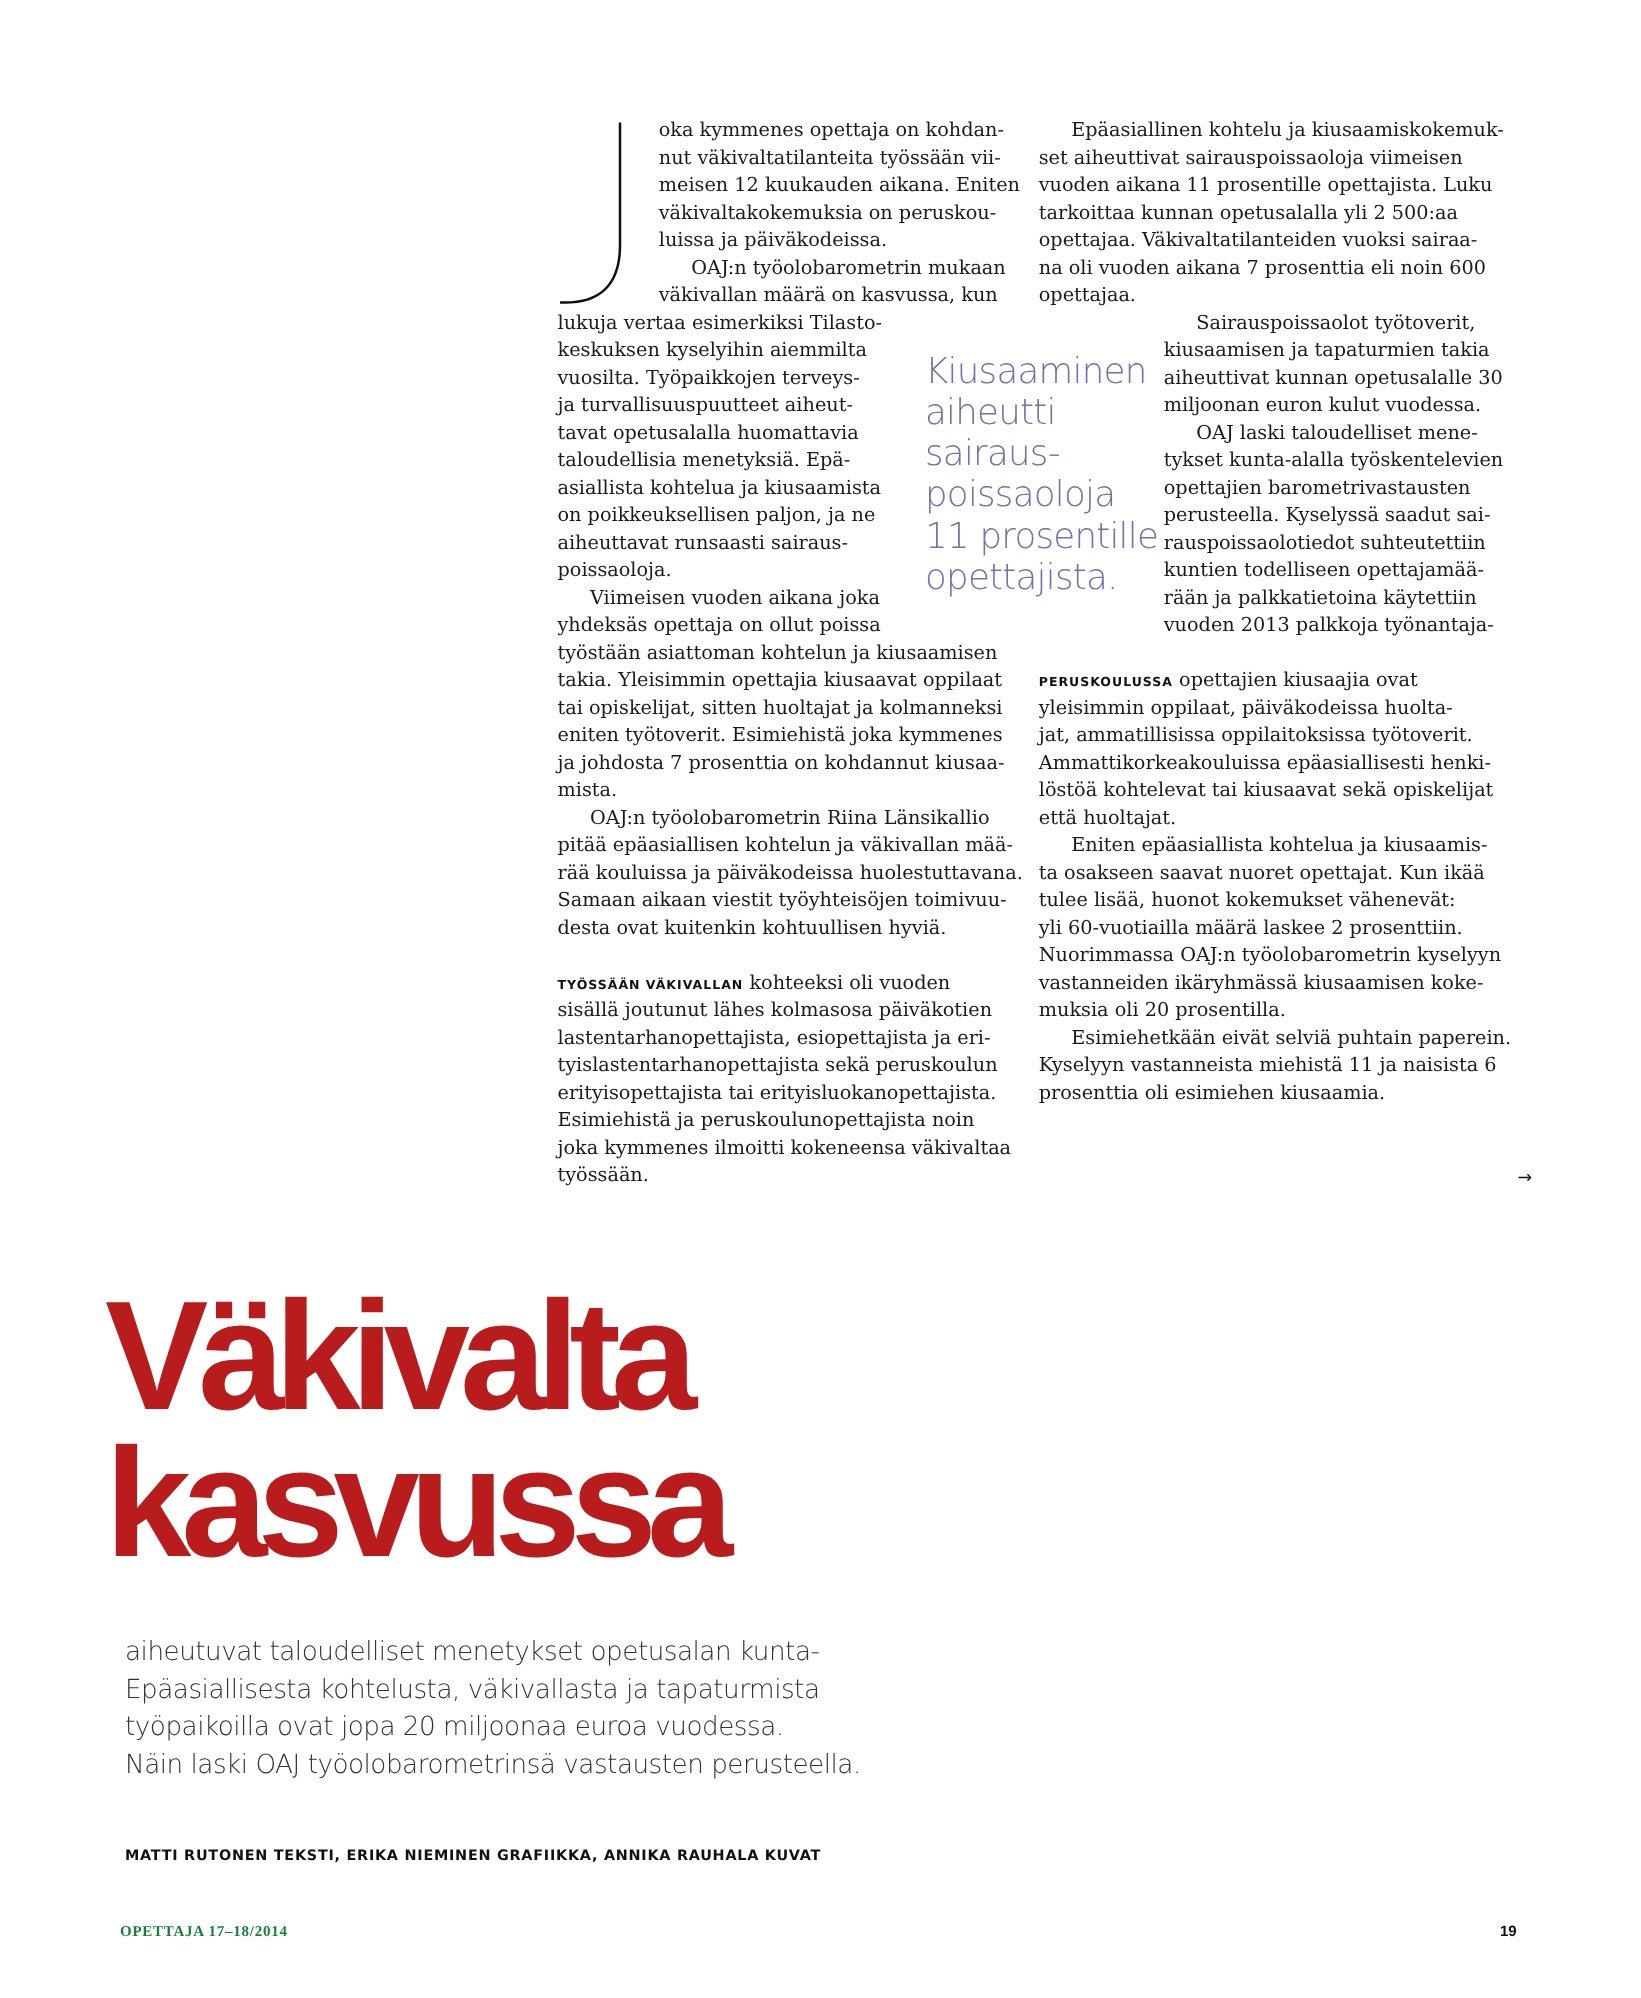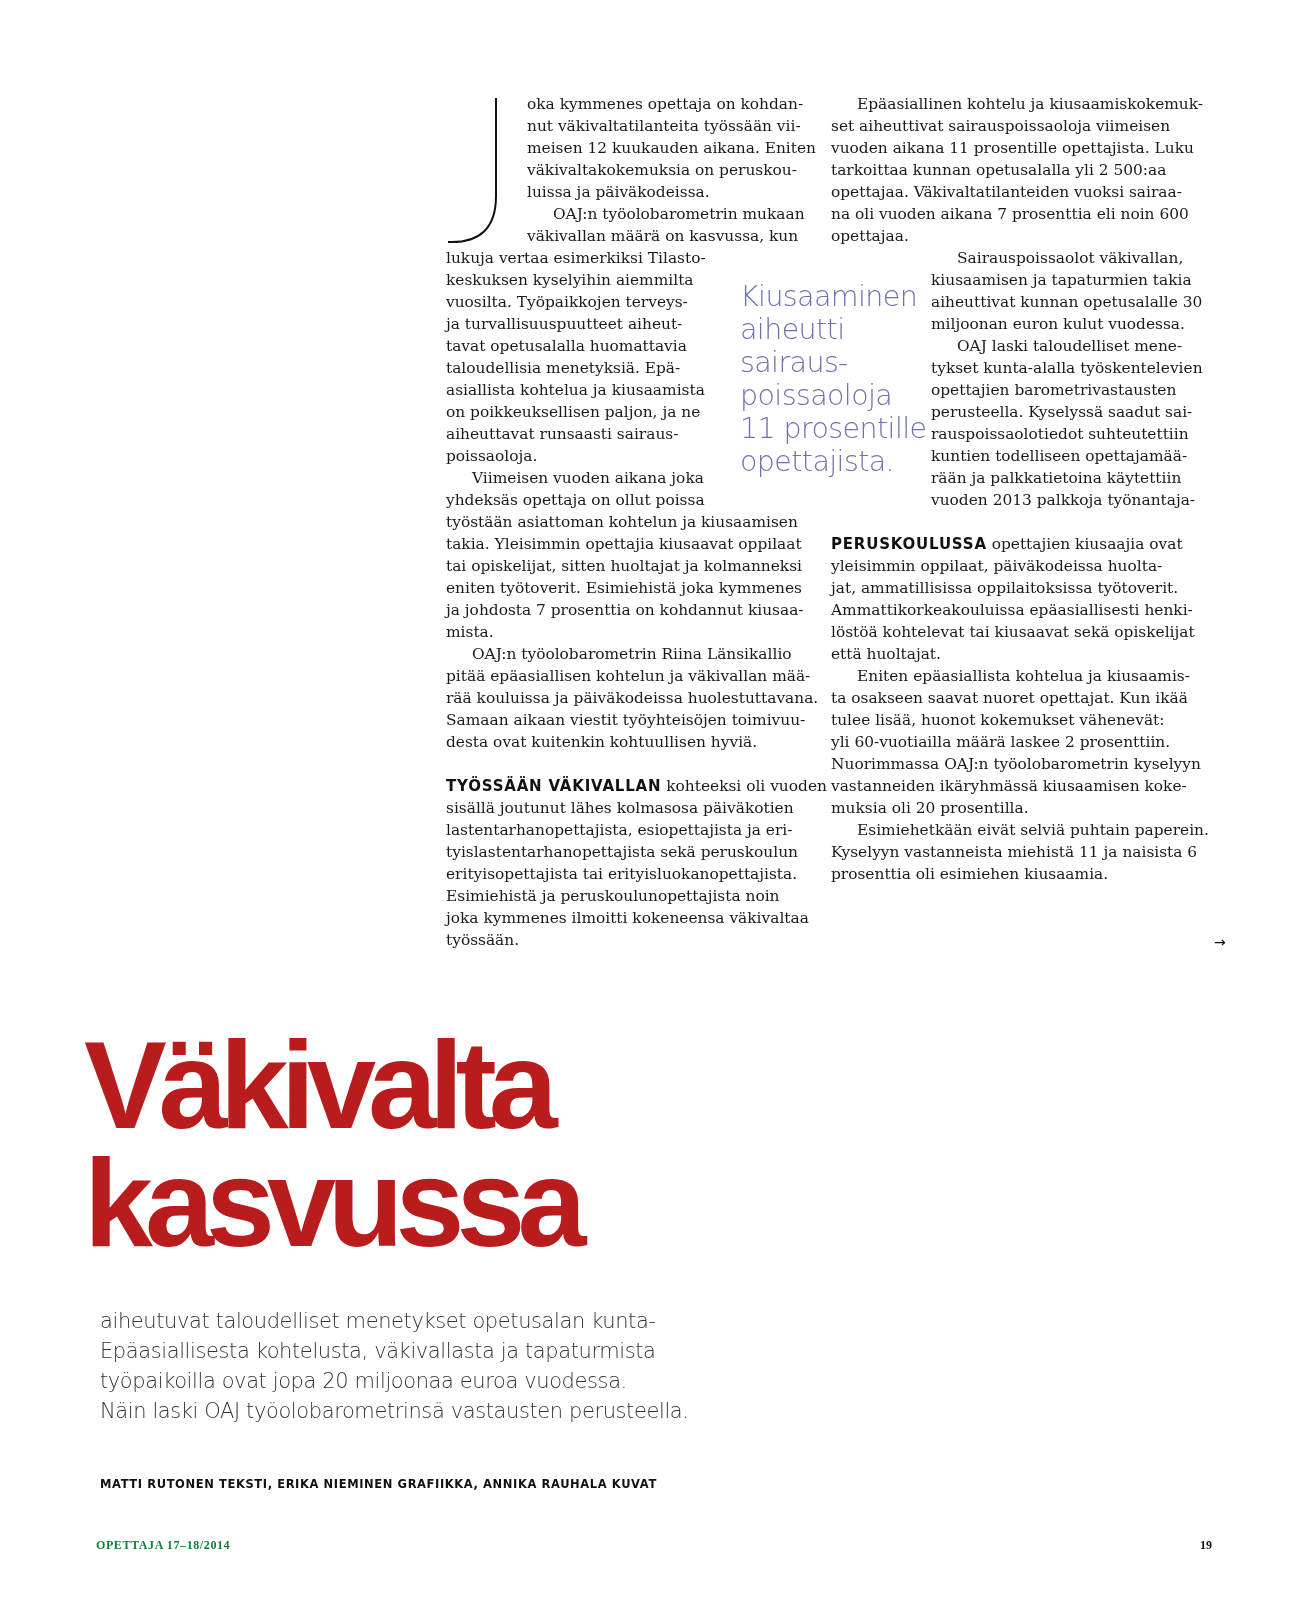--- a/index.html
+++ b/index.html
@@ -6,21 +6,21 @@
     body {
       width: 1313px; height: 1598px; position: relative; overflow: hidden;
       color: #1a1a1a;
       font-family: "DejaVu Serif", serif;
     }
     .col { position: absolute; font-size: 15.4px; line-height: 22px; }
     .line { white-space: nowrap; display: block; height: 22px; }
     .indent { padding-left: 26px; }
     .lead-in {
       font-family: "DejaVu Sans", sans-serif; font-weight: bold;
-      font-size: 15px; letter-spacing: 0.8px; color: #111; text-align: right;
+      font-size: 10px; letter-spacing: 0.8px; color: #111; text-align: right;
     }
     b.name { font-weight: normal; }
     .gap { display: block; height: 22px; }
 
     
     .dropcap {
       position: absolute; left: 446px; top: 96px; width: 60px; height: 150px;
     }
 
     
@@ -55,21 +55,21 @@
       font-family: "DejaVu Sans", sans-serif; font-weight: bold;
       font-size: 11.5px; letter-spacing: 0.6px; color: #111;
     }
     .footer-left {
       position: absolute; left: 96px; top: 1538px;
       font-family: Liberation Serif, serif; font-weight: bold;
       font-size: 12px; letter-spacing: 0.6px; color: #15803d; text-align: center;
     }
     .footer-right {
       position: absolute; left: 1200px; top: 1538px;
-      font-family: Liberation Serif, serif; font-weight: bold;
+      font-family: Liberation Sans, sans-serif; font-weight: bold;
       font-size: 12px; color: #111;
     }
   </style>
 </head>
 <body>
 
 <svg class="dropcap" viewBox="0 0 60 150">
   <path d="M50 2 L50 100 Q50 148 2 146" fill="none" stroke="#111" stroke-width="2"></path>
 </svg>
 
@@ -148,21 +148,21 @@
       <span class="line">set aiheuttivat sairauspoissaoloja viimeisen</span>
       <span class="line">vuoden aikana 11 prosentille opettajista. Luku</span>
       <span class="line">tarkoittaa kunnan opetusalalla yli 2 500:aa</span>
       <span class="line">opettajaa. Väkivaltatilanteiden vuoksi sairaa-</span>
       <span class="line">na oli vuoden aikana 7 prosenttia eli noin 600</span>
       <span class="line">opettajaa.</span>
     </div>
 </div>
 <div class="col" style="left:931px; top:247px;">
   <div id="c2p2">
-      <span class="line indent">Sairauspoissaolot väkivallan,</span>
+      <span class="line indent">Sairauspoissaolot työtoverit,</span>
       <span class="line">kiusaamisen ja tapaturmien takia</span>
       <span class="line">aiheuttivat kunnan opetusalalle 30</span>
       <span class="line">miljoonan euron kulut vuodessa.</span>
     </div>
   <div id="c2p3a">
       <span class="line indent">OAJ laski taloudelliset mene-</span>
       <span class="line">tykset kunta-alalla työskentelevien</span>
       <span class="line">opettajien barometrivastausten</span>
       <span class="line">perusteella. Kyselyssä saadut sai-</span>
       <span class="line">rauspoissaolotiedot suhteutettiin</span>

